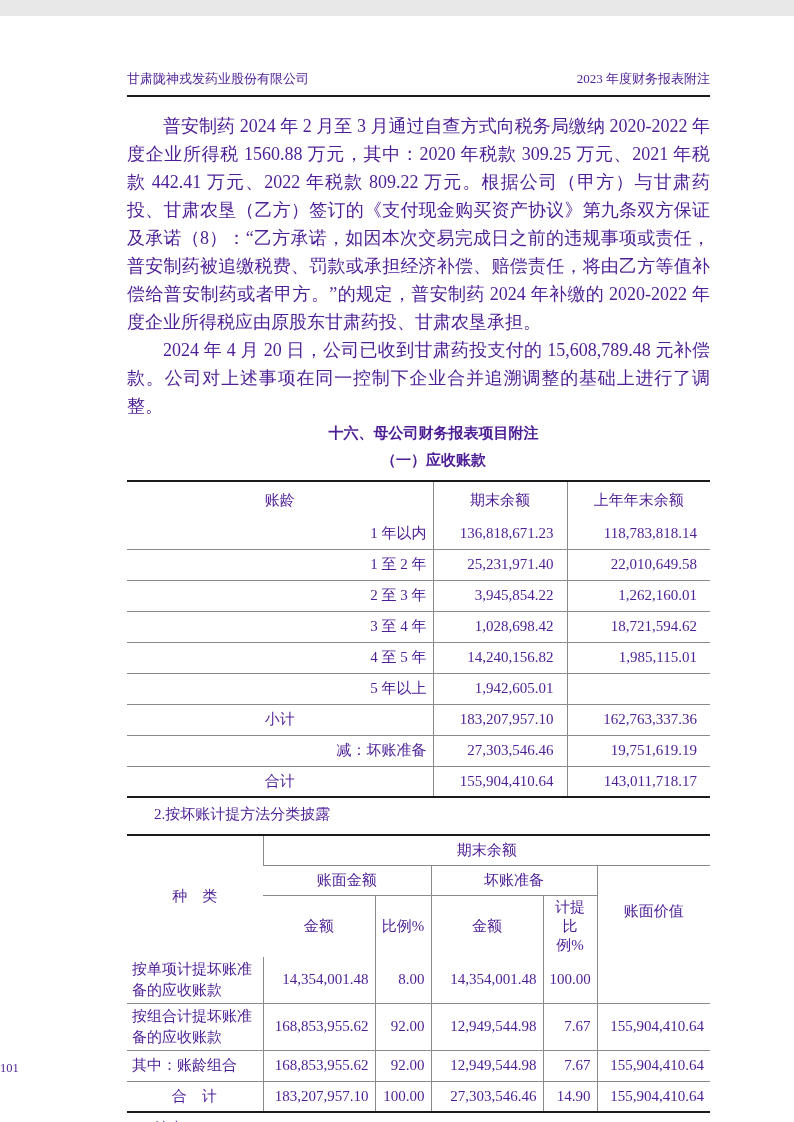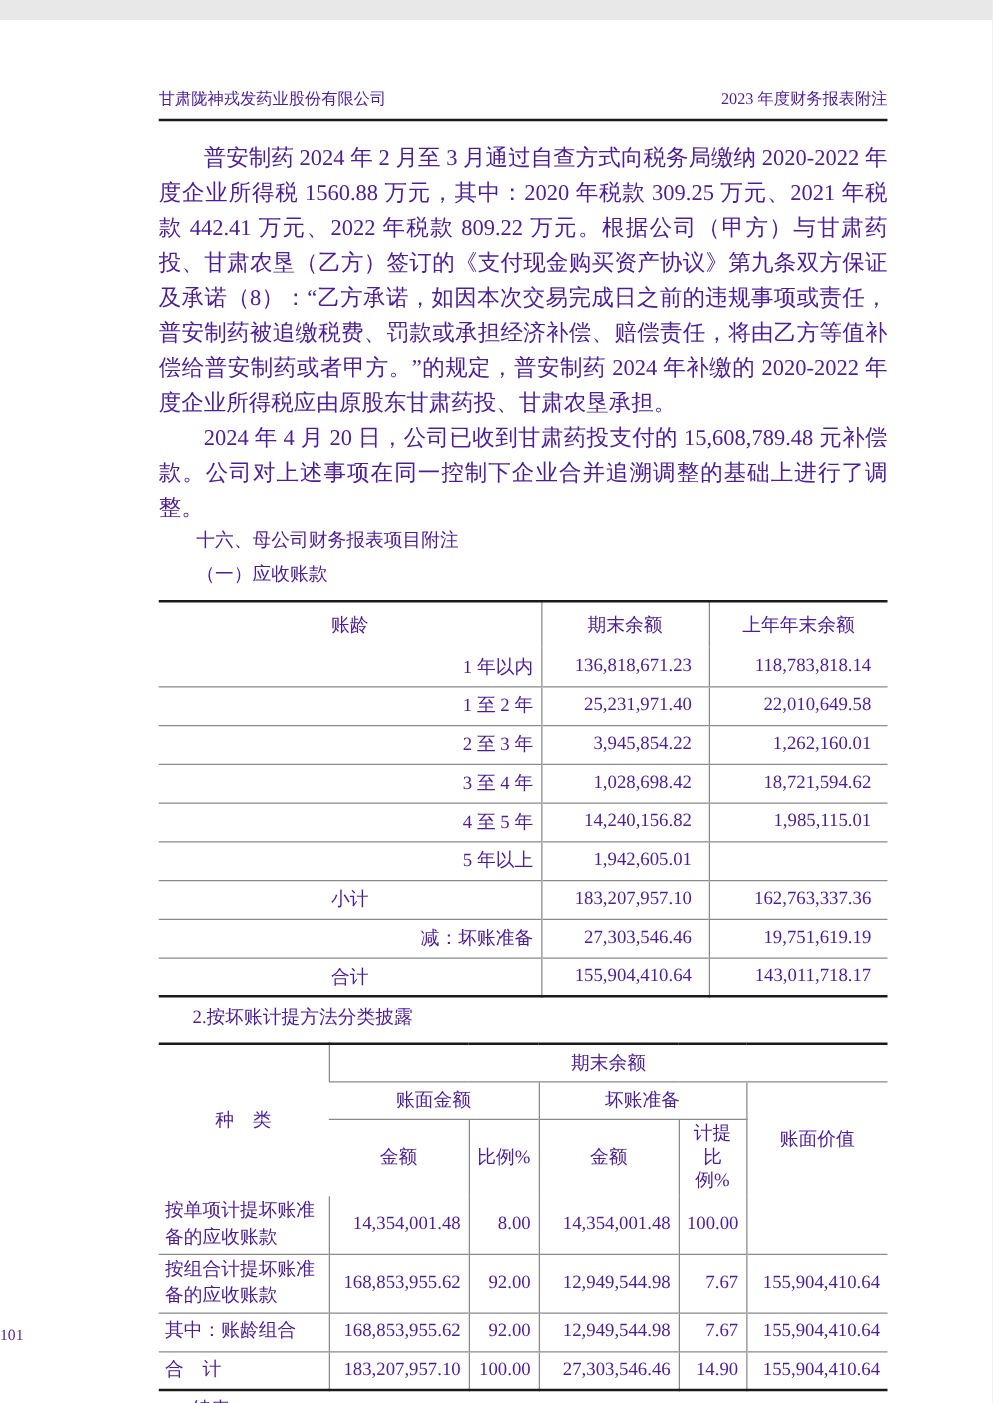--- a/index.html
+++ b/index.html
@@ -30,21 +30,21 @@
   }
   
   .body-text {
     margin-top:15px;
     font-size:18px;
     line-height:28px;
     text-align:justify;
   }
   .body-text p { text-indent:2em; }
   .headings { font-size:15px; line-height:27px; }
-  .h-bold { font-weight:normal; text-indent:2em; }
+  .h-bold { font-weight:bold; text-indent:2em;text-align:center; }
   .h-plain { text-indent:1.8em; }
   .between-note { font-size:15px; line-height:28px; text-indent:1.8em; margin-top:2px; }
   .cont-note { font-size:15px; line-height:26px; text-indent:1.8em; margin-top:2px; }
   
   table {
     width:583px;
     border-collapse:collapse;
     table-layout:fixed;
     font-size:15px;
     margin-top:6px;
@@ -67,21 +67,21 @@
   .t1 tbody td { height:31px; }
   .t1 tbody td:first-child { text-align:right; padding-left:8px; }
   .t1 tbody td:nth-child(2), .t1 tbody td:nth-child(3) { text-align:right; padding-right:13px; }
   .t1 tbody td.center { text-align:center; padding-left:6px; }
   .t2 thead th { text-align:center; }
   .t2 thead tr:nth-child(1) th { height:30px; }
   .t2 thead tr:nth-child(2) th { height:30px; }
   .t2 thead tr:nth-child(3) th { height:44px; white-space:pre-line; line-height:19px; }
   .t2 tbody td { height:31px; text-align:right; line-height:21px; }
   .t2 tbody td:first-child { text-align:left; padding-left:5px; }
-  .t2 tbody td.center { text-align:left; }
+  .t2 tbody td.center { text-align:center; }
   .t2 tbody tr.tall td { height:44px; }
   
   .page-num {
     position:absolute;
     left:0; right:0;
     top:1045px;
     text-align:left;
     font-size:12.5px;
   }
 </style>

